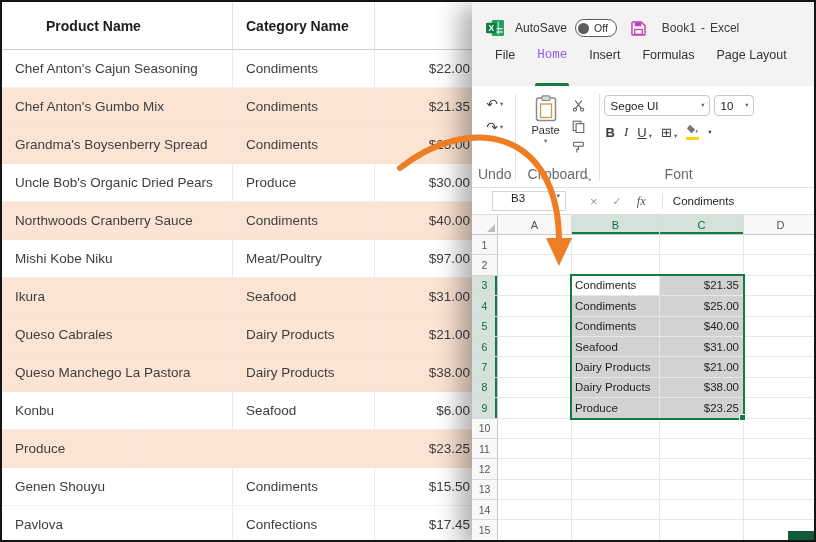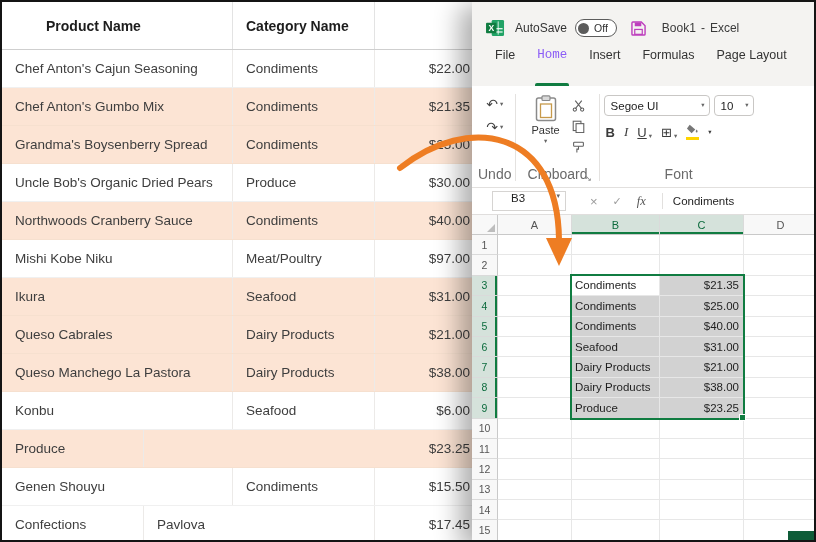--- a/index.html
+++ b/index.html
@@ -168,22 +168,22 @@
         <div class="dg-row hl">
           <div class="dg-cell w-cat">Produce</div>
           <div class="dg-cell w-price">$23.25</div>
         </div>
         <div class="dg-row">
           <div class="dg-cell w-prod">Genen Shouyu</div>
           <div class="dg-cell w-cat">Condiments</div>
           <div class="dg-cell w-price">$15.50</div>
         </div>
         <div class="dg-row">
+          <div class="dg-cell w-prod">Pavlova</div>
           <div class="dg-cell w-cat">Confections</div>
-          <div class="dg-cell w-prod">Pavlova</div>
           <div class="dg-cell w-price">$17.45</div>
         </div>
       </div>
   </section>
 
   <section class="excel">
 
     <div class="titlebar">
       <svg width="19" height="18" viewBox="0 0 20 19">
         <rect x="6" y="1" width="13" height="17" rx="1.5" fill="#21a366"></rect>

